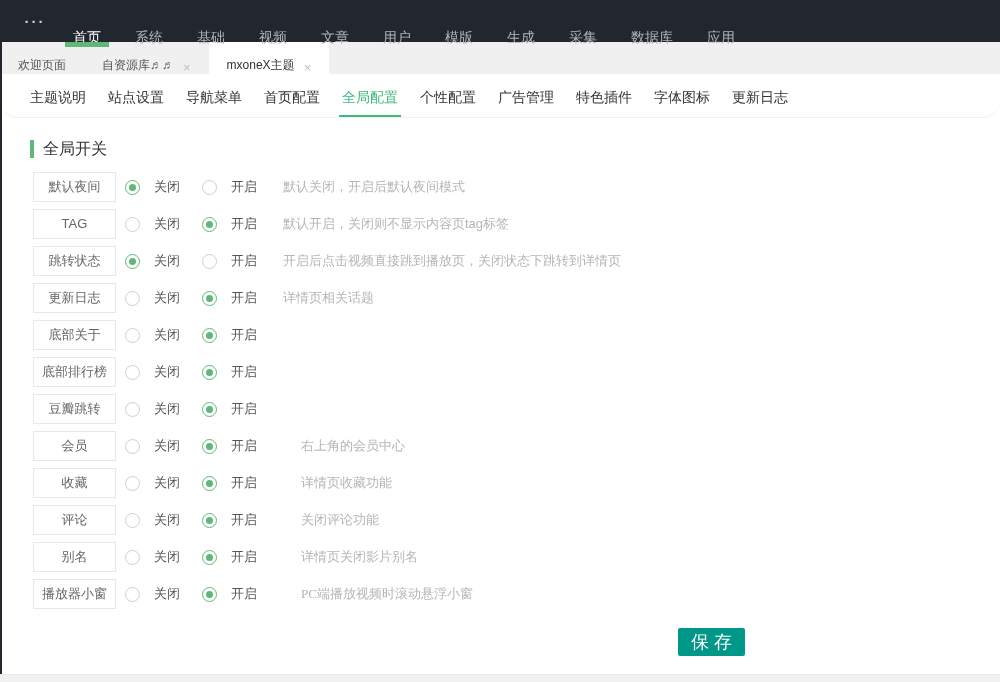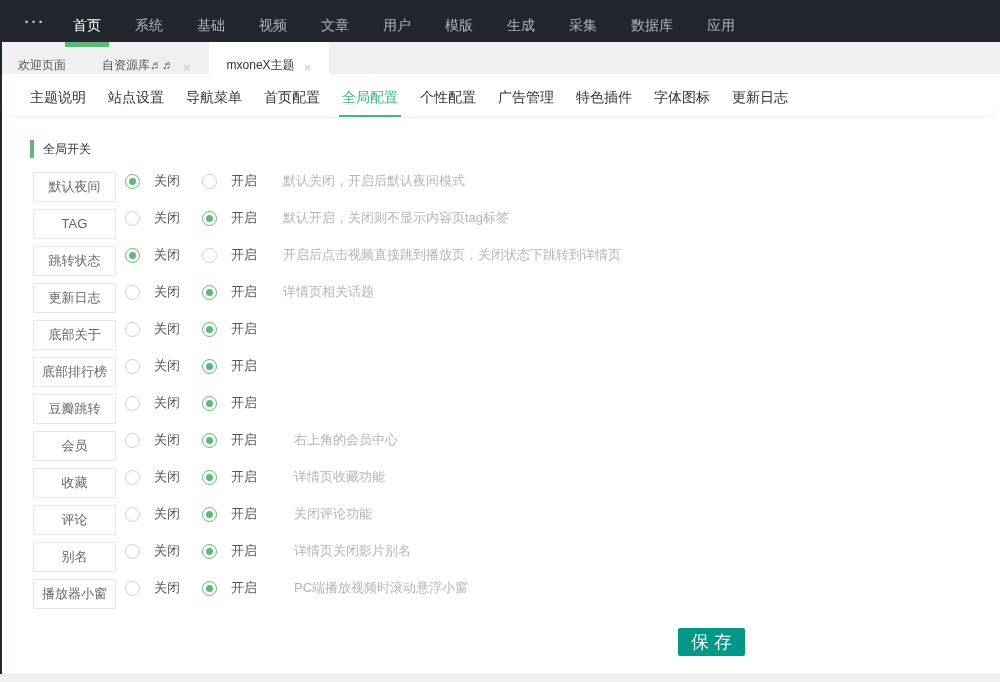--- a/index.html
+++ b/index.html
@@ -12,21 +12,21 @@
   .navbar {
     height:42px; background:#22262e; display:flex; align-items:center;
     padding-left:14px; position:relative; z-index:20;
   }
   .nav-ellipsis {
     color:#cdd1d8; font-size:15px; letter-spacing:2px; width:42px;
     text-align:center; cursor:pointer; font-weight:bold;
   }
   .nav-item {
     color:#aeb4bd; font-size:14px; height:42px; line-height:42px;
-    padding:4px 17px; cursor:pointer; position:relative; white-space:nowrap;
+    padding:16px 17px; cursor:pointer; position:relative; white-space:nowrap;
   }
   .nav-item.active { color:#ffffff; }
   .nav-item.active::after {
     content:""; position:absolute; left:9px; right:9px; bottom:-5px;
     height:5px; background:#5FB878; z-index:30;
   }
   
   .tabbar {
     height:32px; background:#f0f0f0; display:flex; align-items:stretch;
     position:relative; z-index:10;
@@ -53,27 +53,27 @@
   }
   .subnav-item {
     font-size:14px; color:#333; margin-right:16px; padding:0 3px 10px;
     cursor:pointer; white-space:nowrap;
   }
   .subnav-item.active {
     color:#3eb981; border-bottom:2px solid #3eb981; padding-bottom:8px;
   }
   
   .section-title {
-    margin:22px 0 0 30px; font-size:12px; color:#333;
+    margin:22px 0 0 30px; font-size:16px; color:#333;
     border-left:4px solid #5FB878; padding-left:9px; line-height:18px;
   }
   
   .rows { margin-top:14px; }
   .row {
-    display:flex; align-items:flex-start; height:30px; margin:0 0 7px 33px;
+    display:flex; align-items:center; height:30px; margin:0 0 7px 33px;
     position:relative;
   }
   .row-label {
     width:83px; height:30px; line-height:28px; border:1px solid #e8e8e8;
     background:#fff; text-align:center; font-size:13px; color:#666;
     white-space:nowrap; overflow:hidden;
   }
   .radio { display:flex; align-items:center; cursor:pointer; }
   .radio.first { margin-left:9px; }
   .radio.second { margin-left:22px; }
@@ -84,21 +84,21 @@
   .radio-circle.selected { border-color:#5FB878; }
   .radio-circle.selected::after {
     content:""; position:absolute; left:50%; top:50%; width:7px; height:7px;
     margin:-3.5px 0 0 -3.5px; border-radius:50%; background:#5FB878;
   }
   .radio-text { font-size:13px; color:#555; margin-left:14px; }
   .row-desc {
     position:absolute; left:250px; font-size:13px; color:#b5b5b5;
     white-space:nowrap;
   }
-  .row-desc.wide { left:261px; }
+  .row-desc.wide { left:268px;font-family:Liberation Serif, serif; }
   
   .save-wrap { margin:19px 0 0 678px; }
   .save-btn {
     display:inline-block; border:none; background:#009688; color:#fff;
     font-size:18px; height:28px; line-height:28px; padding:0 8px 0 13px;
     letter-spacing:5px; border-radius:2px; cursor:pointer;
     font-family:inherit;
   }
   
   .bottom-bar {

